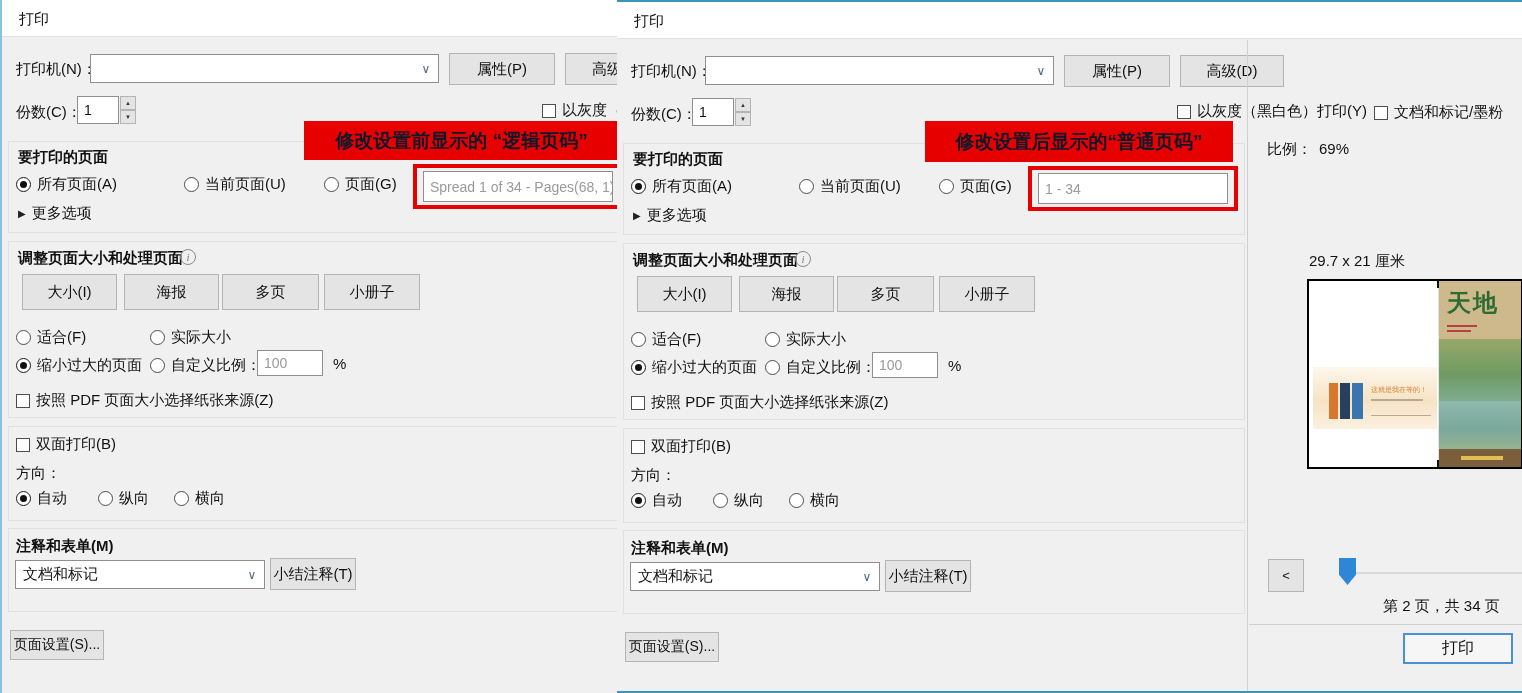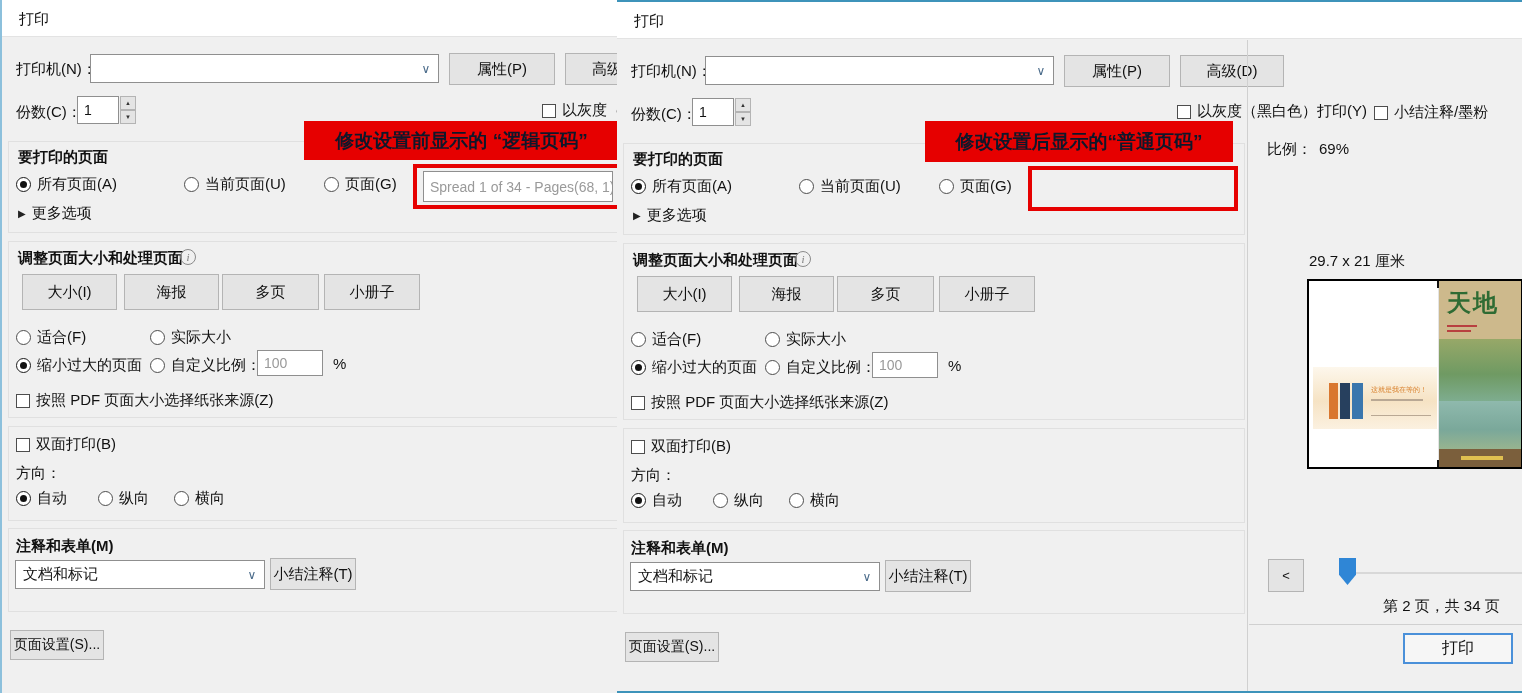--- a/index.html
+++ b/index.html
@@ -208,41 +208,44 @@
     <div class="spin" style="left:118px;top:96px;height:28px;">
       <span class="sb">▲</span>
       <span class="sb">▼</span>
     </div>
     <div class="opt" style="left:540px;top:100px;padding-left:20px;">
       <span class="chk"></span>
       <span class="lbl">以灰度（黑白色）打印(Y)</span>
     </div>
     <div class="opt" style="left:757px;top:101px;">
       <span class="chk"></span>
-      <span class="lbl">小结注释/墨粉</span>
+      <span class="lbl">文档和标记/墨粉</span>
     </div>
 
     <div class="banner" style="left:308px;top:119px;width:308px;height:41px;">
       <span>修改设置后显示的“普通页码”</span>
     </div>
 
     <div class="grp" style="left:6px;top:141px;width:622px;height:92px;"></div>
     <span class="lbl bold abs" style="left:16px;top:148px;">要打印的页面</span>
     <div class="opt" style="left:14px;top:175px;">
       <span class="rdo sel"></span>
       <span class="lbl">所有页面(A)</span>
     </div>
     <div class="opt" style="left:182px;top:175px;">
       <span class="rdo"></span>
       <span class="lbl">当前页面(U)</span>
     </div>
     <div class="opt" style="left:322px;top:175px;">
       <span class="rdo"></span>
       <span class="lbl">页面(G)</span>
     </div>
+    <div class="field" style="left:421px;top:171px;width:190px;height:31px;">
+        <span>1 - 34</span>
+      </div>
     <div class="redbox" style="left:411px;top:164px;width:210px;height:45px;z-index:4;"></div>
     <div class="opt" style="left:16px;top:204px;">
       <span class="tri">▶</span>
       <span class="lbl">更多选项</span>
     </div>
 
     <div class="grp" style="left:6px;top:241px;width:622px;height:177px;"></div>
     <span class="lbl bold abs" style="left:16px;top:249px;">调整页面大小和处理页面</span>
     <span class="info abs" style="left:172px;top:249px;">i</span>
     <div class="btn" style="left:20px;top:274px;width:95px;height:36px;">

